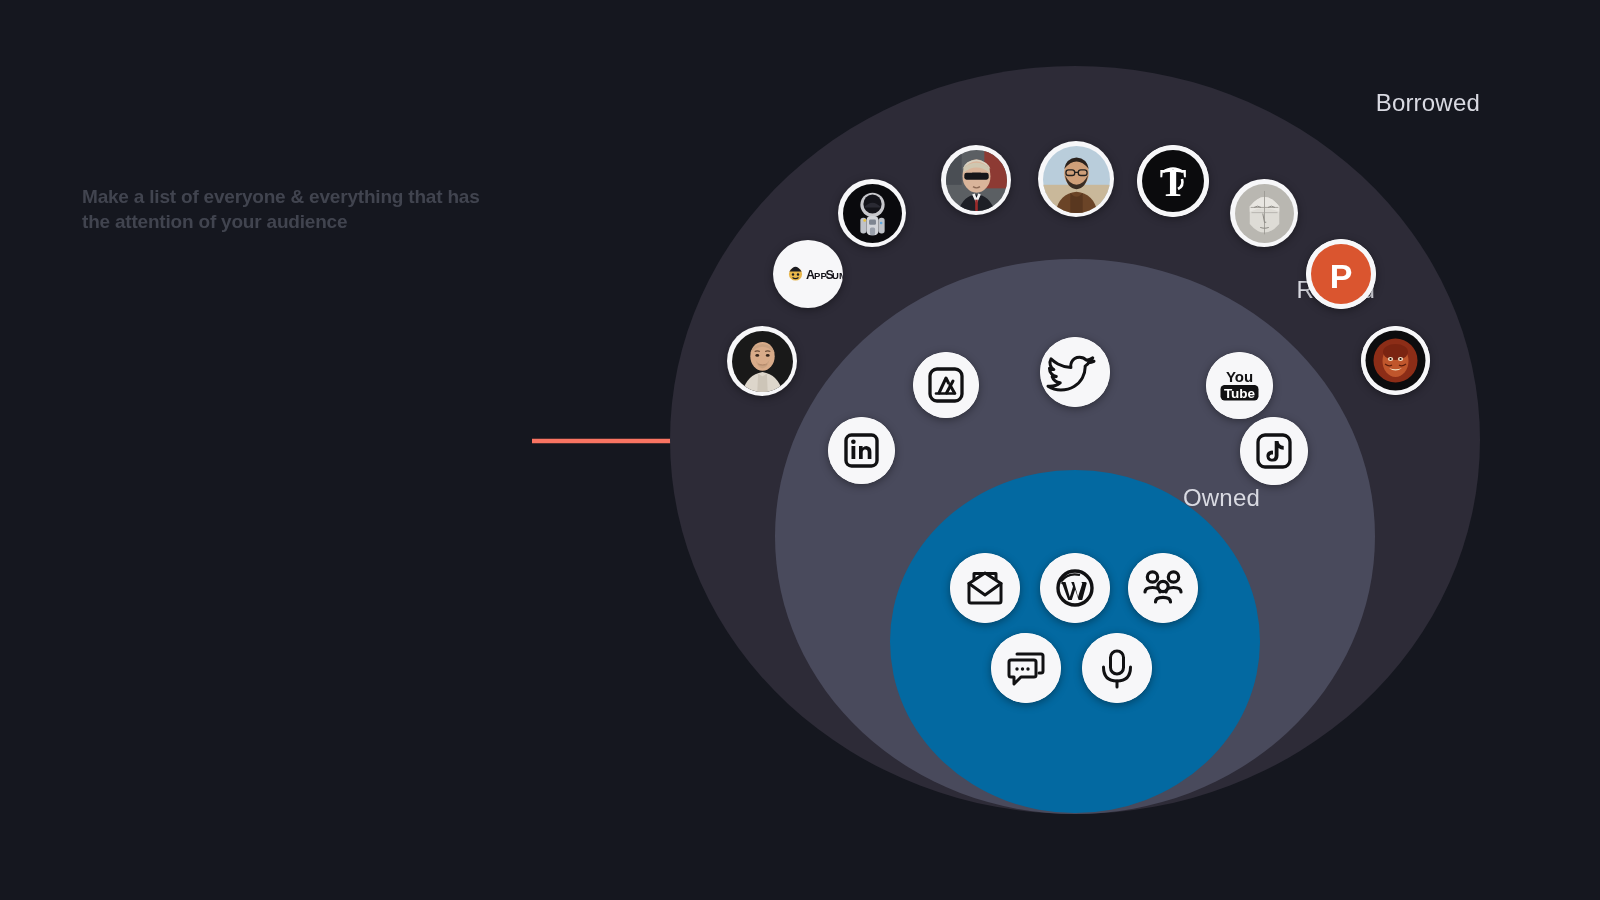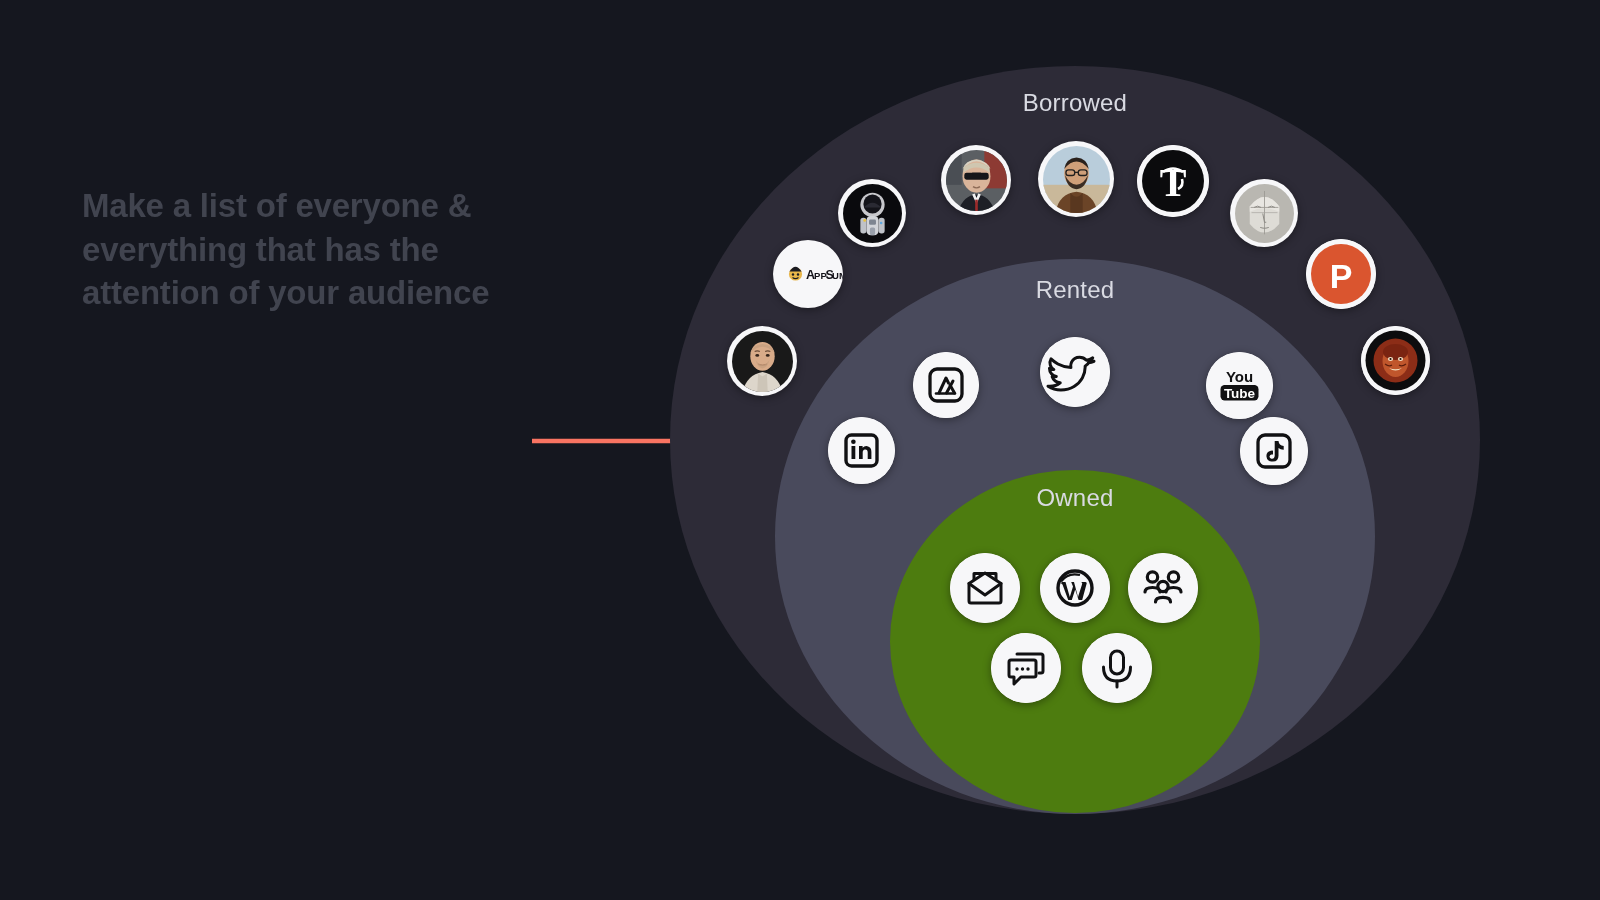--- a/index.html
+++ b/index.html
@@ -14,21 +14,21 @@
   #stage{position:absolute;inset:0;}
 
   
   .copy{
     position:absolute;
     font-weight:bold;
     line-height:1.32;
     letter-spacing:-.2px;
     white-space:pre-line;
   }
-  .copy.muted{color:#41444f;font-size:33px;}
+  .copy.muted{color:#41444f;font-size:19px;}
   .copy.bright{color:#ffffff;font-size:26.5px;}
   #copy-top{left:82px;top:184px;width:420px;}
   #copy-mid{left:82px;top:408px;width:470px;}
   #copy-bottom{left:82px;top:575px;width:510px;}
 
   
   #arrow{position:absolute;left:530px;top:424px;width:300px;height:34px;}
 
   
   .ring{
@@ -40,26 +40,26 @@
     background:#2d2b37;
   }
   #ring-rented{
     width:600px;height:555px;
     left:775px;top:259px;
     background:#494a5c;
   }
   #ring-owned{
     width:370px;height:343px;
     left:890px;top:470px;
-    background:#4d7c0f;
+    background:#0369a1;
   }
   .ring-label{
     position:absolute;
     left:0;right:0;
-    text-align:center;
+    text-align:right;
     color:#d9dae2;
     font-size:24px;
     font-weight:400;
     letter-spacing:.2px;
   }
   #ring-borrowed .ring-label{top:23px;}
   #ring-rented  .ring-label{top:17px;}
   #ring-owned   .ring-label{top:14px;}
 
   

